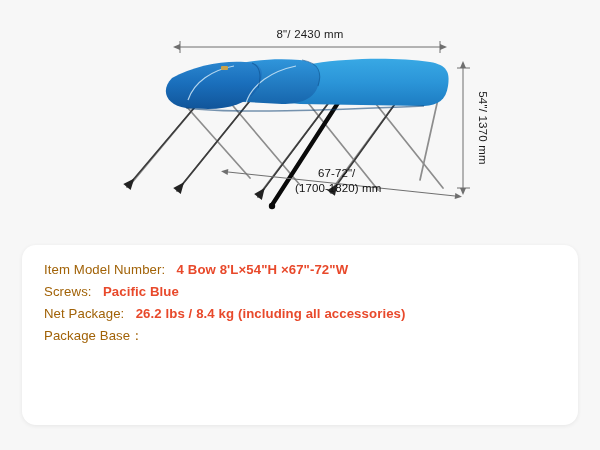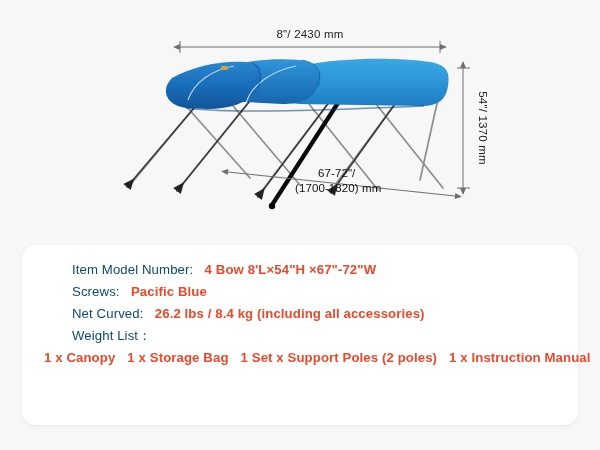--- a/index.html
+++ b/index.html
@@ -61,22 +61,21 @@
   }
 
   .spec-line {
     font-size: 13.2px;
     line-height: 22px;
     color: #58595b;
     white-space: nowrap;
     letter-spacing: 0.1px;
   }
   .spec-line .label {
-    color: #0c4a6e;
-    margin-left: 28px;
+    color: #a16207;
   }
   .spec-line .value {
     color: #e8492b;
     font-weight: bold;
   }
   .pkg-line {
     font-size: 13.2px;
     line-height: 22px;
     color: #e8492b;
     font-weight: bold;
@@ -215,29 +214,26 @@
       <span class="value">4 Bow  8'L×54"H ×67"-72"W</span>
     </div>
 
     <div class="spec-line">
       <span class="label">Screws:</span>
       <span>&nbsp;</span>
       <span class="value">Pacific Blue</span>
     </div>
 
     <div class="spec-line">
-      <span class="label">Net Curved:</span>
+      <span class="label">Net Package:</span>
       <span>&nbsp;</span>
       <span class="value">26.2 lbs / 8.4 kg (including all accessories)</span>
     </div>
 
     <div class="spec-line">
-      <span class="label">Weight List：</span>
-    </div>
-
-    <div class="pkg-line">
-      <span>1 x Canopy</span><span class="gap"></span><span>1 x Storage Bag</span><span class="gap"></span><span>1 Set x Support Poles (2 poles)</span><span class="gap"></span><span>1 x Instruction Manual</span>
-    </div>
+      <span class="label">Package Base：</span>
+    </div>
+
 
 
 
   </div>
 </div>
 
 </body></html>

